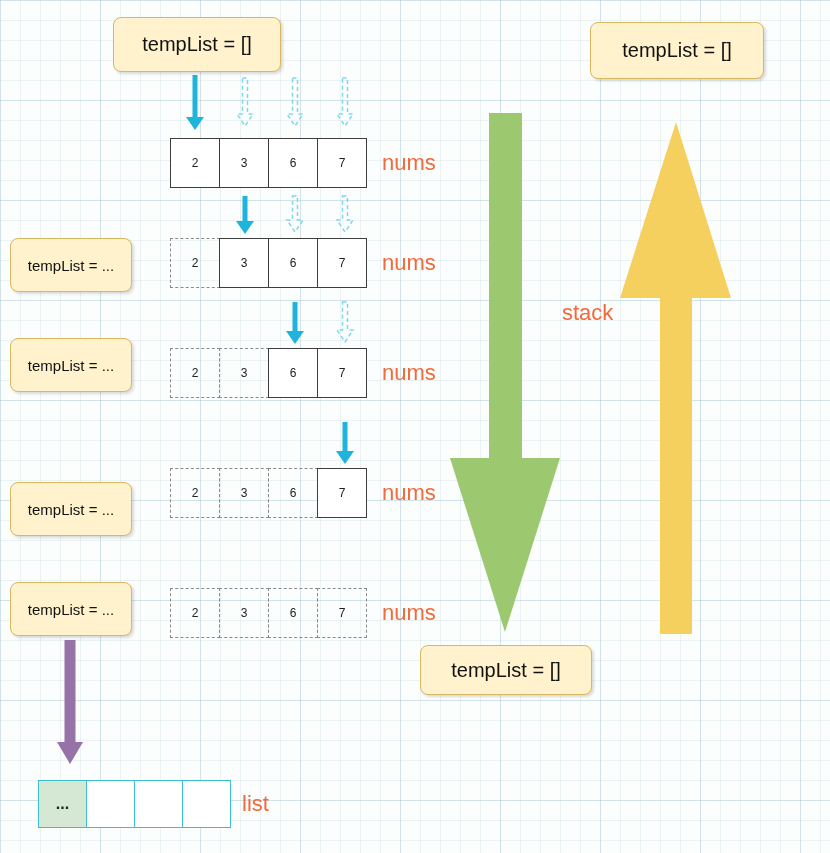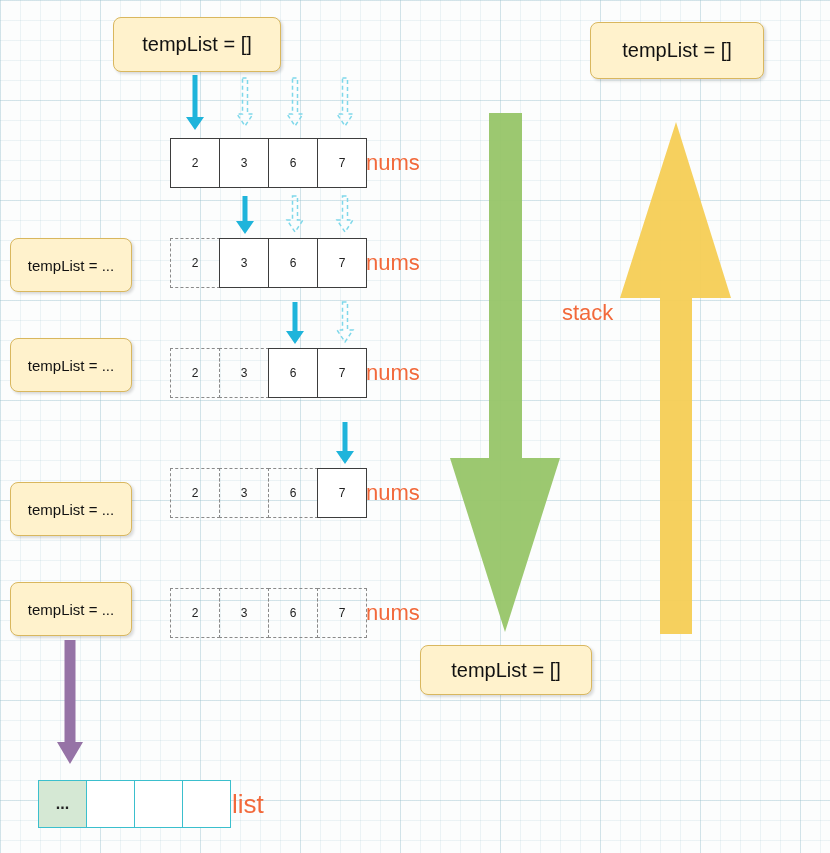--- a/index.html
+++ b/index.html
@@ -51,20 +51,21 @@
     align-items: center;
     justify-content: center;
     font-size: 12px;
     color: #222;
   }
   .cell.dashed {
     border: 1px dashed #8a8a8a;
     background: transparent;
   }
   .row-label {
+    margin-left: 16px;
     font-size: 22px;
     color: #F2693B;
     line-height: 50px;
   }
 
   .float-label {
     position: absolute;
     font-size: 22px;
     color: #F2693B;
   }
@@ -85,22 +86,22 @@
     margin-right: -1px;
     display: flex;
     align-items: center;
     justify-content: center;
     font-size: 16px;
     font-weight: bold;
     color: #222;
   }
   .list-cell.filled { background: #D5E8D4; }
   .list-label {
-    margin-left: 2px;
-    font-size: 26px;
+    margin-left: 12px;
+    font-size: 22px;
     color: #F2693B;
   }
 
   .arrow-layer {
     position: absolute;
     left: 0;
     top: 0;
     width: 830px;
     height: 853px;
     pointer-events: none;

